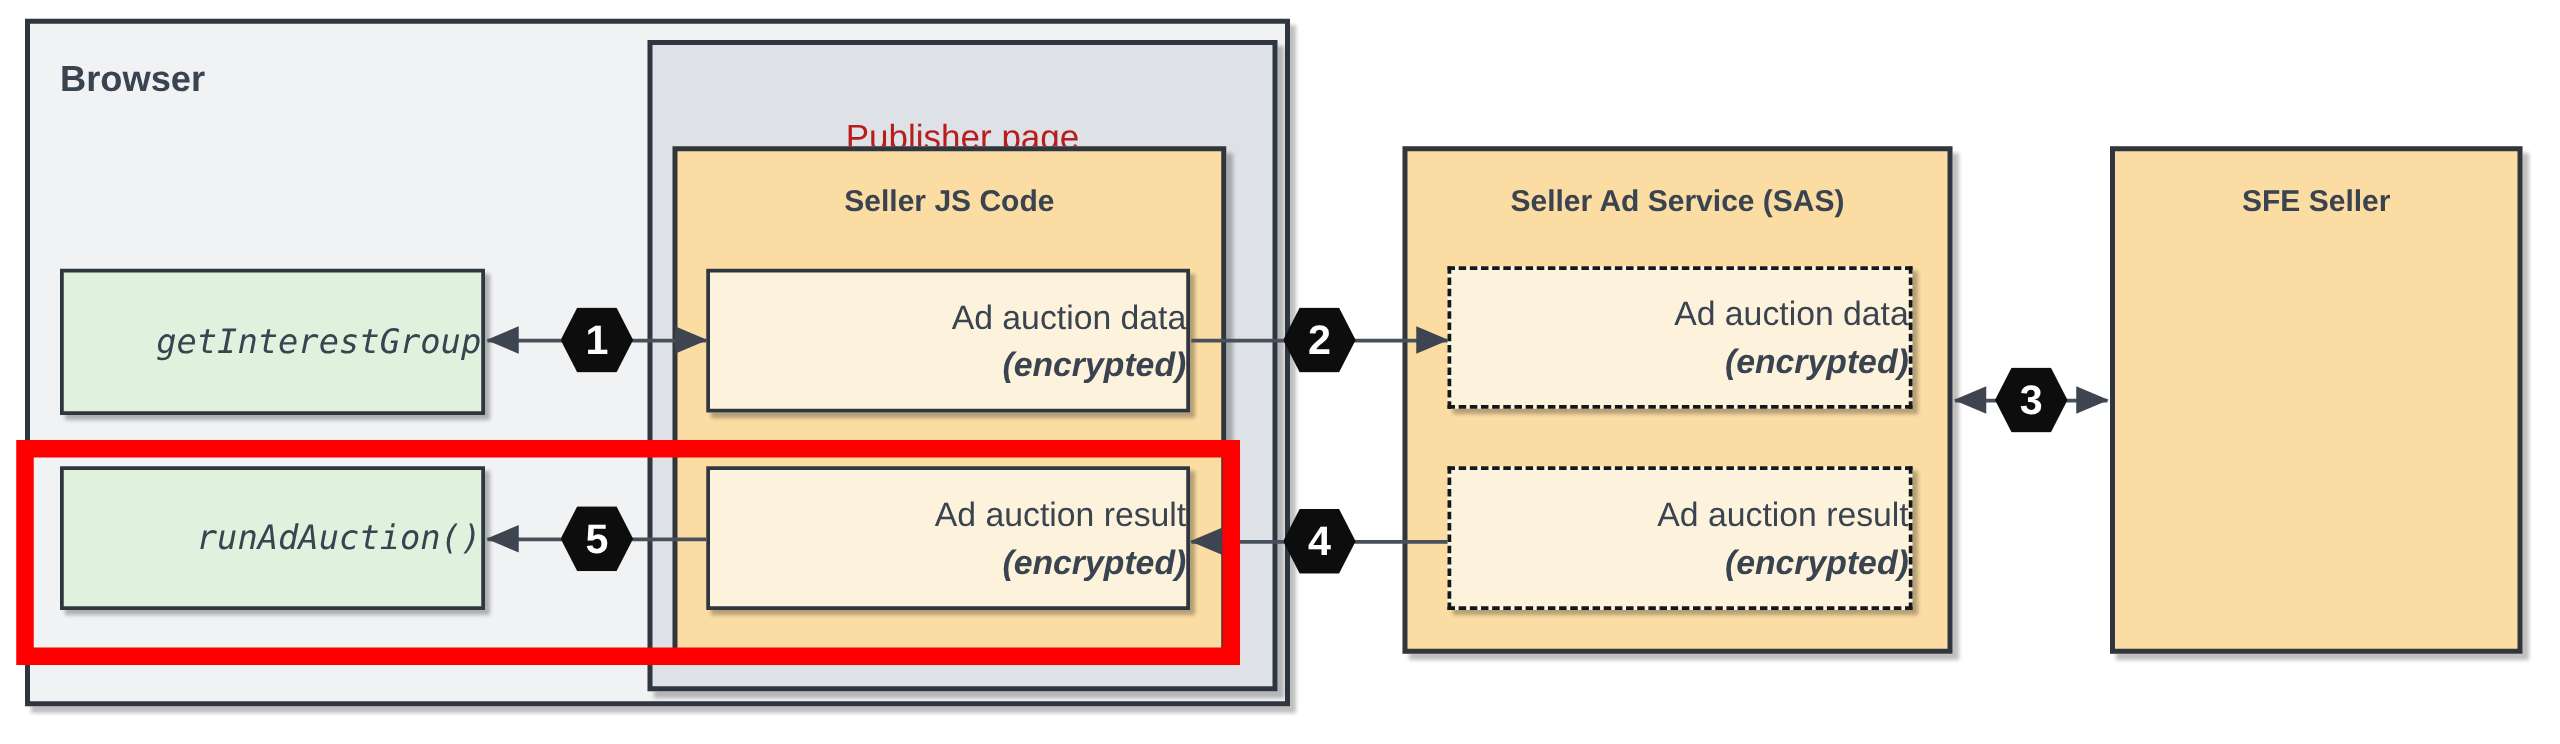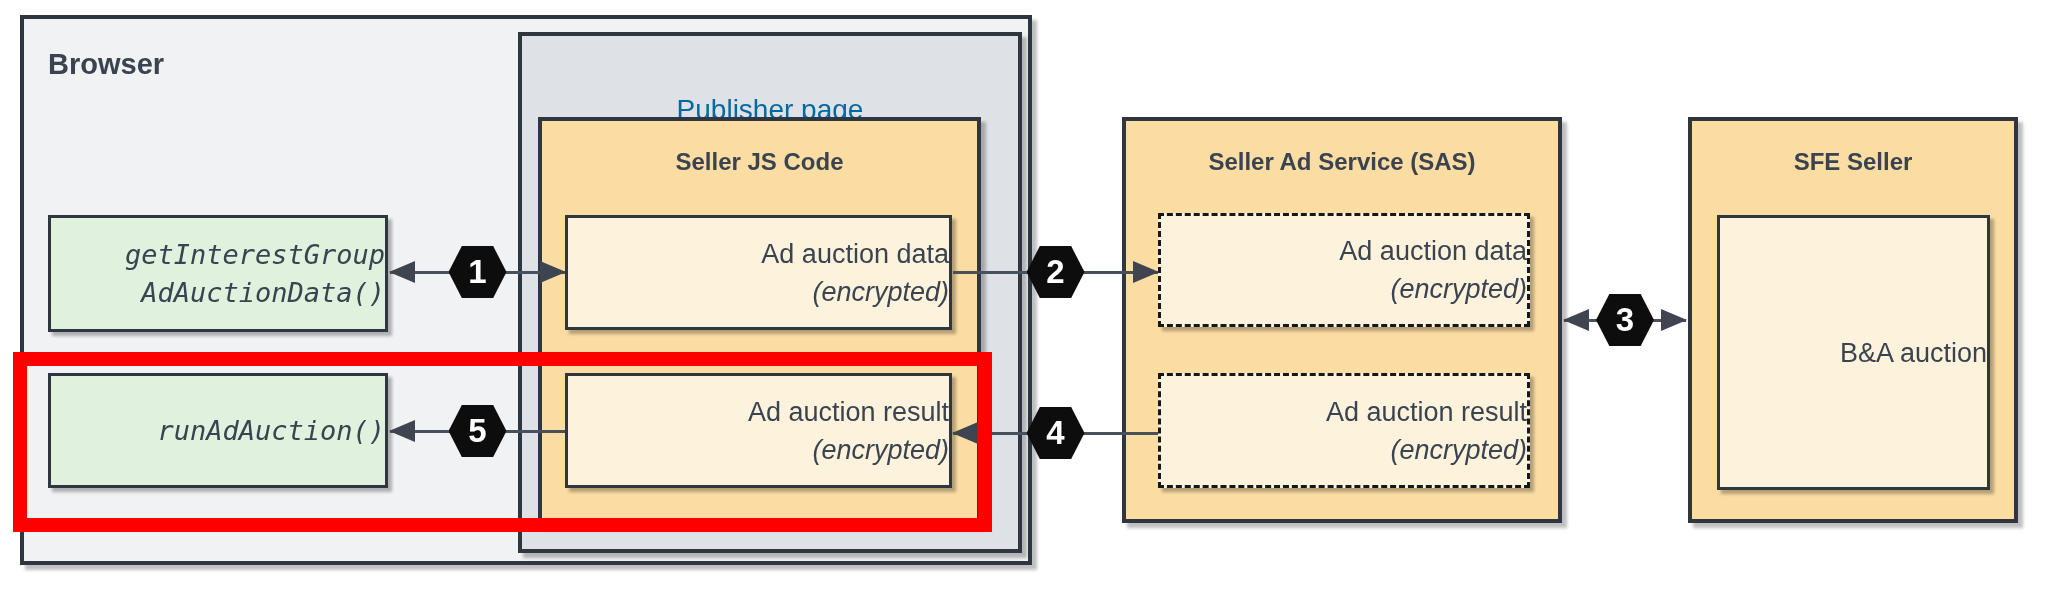--- a/index.html
+++ b/index.html
@@ -24,25 +24,25 @@
   .cream2 { left:565px; top:373px; width:387px; height:115px; background:#fdf3dc; }
   .dash1  { left:1158px;top:213px; width:372px; height:114px; background:#fdf3dc;
             border:3px dashed #14181d; box-shadow:4px 4px 3px rgba(0,0,0,0.28); }
   .dash2  { left:1158px;top:373px; width:372px; height:115px; background:#fdf3dc;
             border:3px dashed #14181d; box-shadow:4px 4px 3px rgba(0,0,0,0.28); }
   .babox  { left:1717px;top:215px; width:273px; height:275px; background:#fdf3dc; }
 
   .center2 { display:flex; flex-direction:column; align-items:flex-end; justify-content:center;
              text-align:center; font-size:27px; line-height:38px; }
   .mono   { font-family:"DejaVu Sans Mono", monospace; font-style:italic; font-size:27px; }
-  .ital   { font-style:italic; }
+  .ital   { font-style:italic;font-weight:bold; }
 
   .browser-label { position:absolute; left:24px; top:29px; font-size:29px; font-weight:bold; }
   .pub-label  { position:absolute; left:0; right:0; top:58px; text-align:center;
-                font-size:28px; color:#0369a1; }
+                font-size:28px; color:#b91c1c; }
   .box-title  { position:absolute; left:0; right:0; top:27px; text-align:center;
                 font-size:24px; font-weight:bold; }
 
   .redbox { left:13px; top:352px; width:979px; height:180px;
             border:14px solid #ff0000; z-index:50; background:transparent; }
 
   .arrow { position:absolute; height:0; z-index:10; }
   .arrow .line { position:absolute; left:0; right:0; top:-1.5px; height:3px; background:#47505b; }
   .ah { position:absolute; width:0; height:0; top:-11px;
         border-top:11px solid transparent; border-bottom:11px solid transparent; }
@@ -73,21 +73,20 @@
   <div class="box bordered publisher">
     <div class="pub-label">Publisher page</div>
   </div>
 
   <div class="box bordered sellerjs">
     <div class="box-title">Seller JS Code</div>
   </div>
 
   <div class="box bordered thin green1 center2">
     <span class="mono">getInterestGroup</span>
-    <span class="mono">AdAuctionData()</span>
   </div>
   <div class="box bordered thin green2 center2">
     <span class="mono">runAdAuction()</span>
   </div>
 
   <div class="box bordered thin cream1 center2">
     <span>Ad auction data</span>
     <span class="ital">(encrypted)</span>
   </div>
   <div class="box bordered thin cream2 center2">
@@ -102,23 +101,20 @@
     <span>Ad auction data</span>
     <span class="ital">(encrypted)</span>
   </div>
   <div class="box dash2 center2">
     <span>Ad auction result</span>
     <span class="ital">(encrypted)</span>
   </div>
 
   <div class="box bordered sfe">
     <div class="box-title">SFE Seller</div>
-  </div>
-  <div class="box bordered thin babox center2">
-    <span>B&amp;A auction</span>
   </div>
 
   <div class="arrow a1">
     <div class="line"></div>
     <div class="ah ah-left"></div>
     <div class="ah ah-right"></div>
     <div class="hex">
         <span>1</span>
       </div>
   </div>

